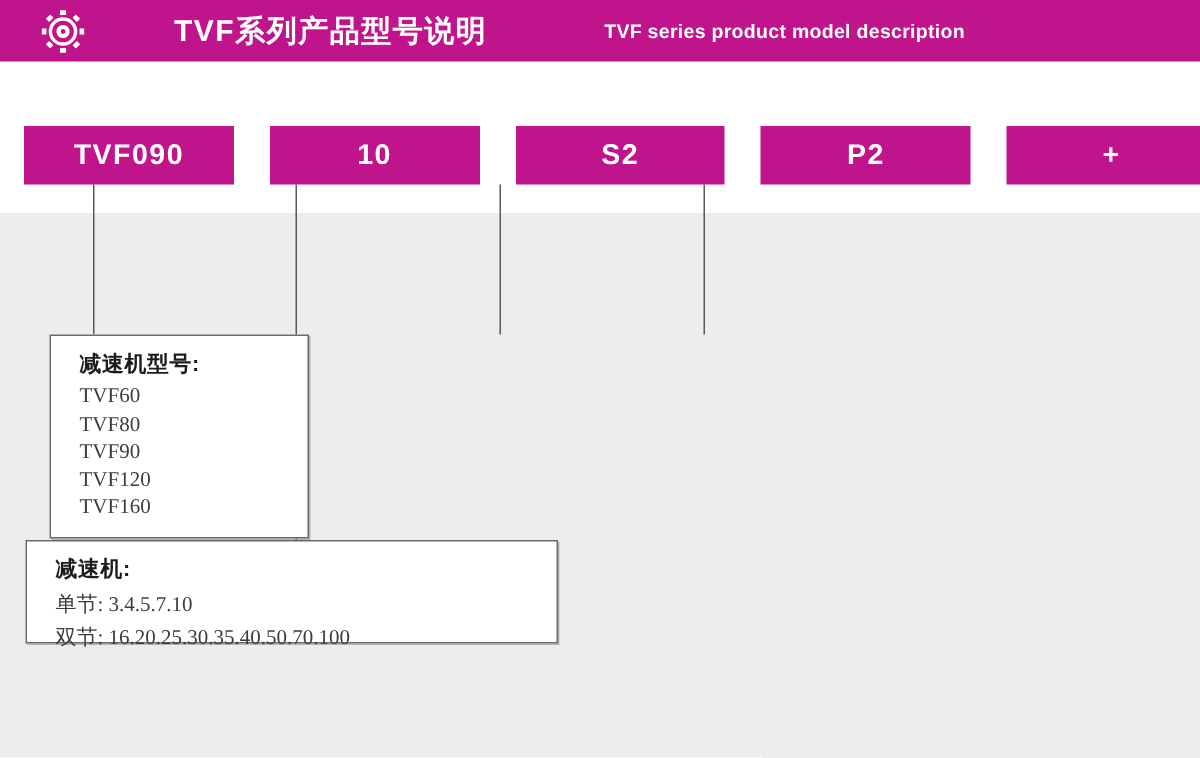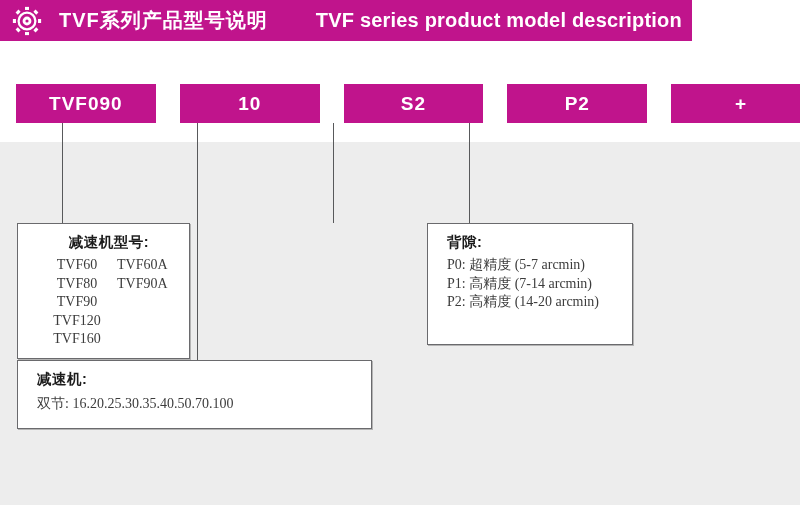--- a/index.html
+++ b/index.html
@@ -12,27 +12,27 @@
   }
 
   
   .gray-area {
     position:absolute; left:0; top:142px; width:800px; height:363px;
     background:#ededed;
   }
 
   
   .topbar {
-    position:absolute; left:0; top:0; width:692px; height:41px;
+    position:absolute; left:0; top:0; width:800px; height:41px;
     background:#c0148c; display:flex; align-items:center;
-    padding-left:11px; color:#fff;
+    padding-left:26px; color:#fff;gap:42px;
   }
   .gear { width:32px; height:32px; display:flex; align-items:center; justify-content:center; margin-right:16px; }
   .title-zh { font-size:20px; font-weight:bold; letter-spacing:1px; }
-  .title-en { font-size:20px; font-weight:bold; margin-left:48px; letter-spacing:0.2px; }
+  .title-en { font-size:13px; font-weight:bold; margin-left:36px; letter-spacing:0.2px; }
 
   
   .segments {
     position:absolute; left:16px; top:84px; width:795px; height:39px;
     display:flex; gap:24px;
   }
   .segment {
     flex:1; background:#c0148c; color:#fff;
     display:flex; align-items:center; justify-content:center;
     font-size:19px; font-weight:bold; letter-spacing:1px;
@@ -48,21 +48,21 @@
   
   .box {
     position:absolute; background:#ffffff;
     border:1.5px solid #6a6a6d;
     box-shadow:1px 1px 0 rgba(110,110,110,.45);
     padding:9px 8px 0 19px; color:#3c3c3c; font-size:14px;
   }
   .box-title { font-size:14.5px; font-weight:bold; color:#1c1c1c; margin-bottom:4px; letter-spacing:0.5px; }
   .box .item { line-height:18.6px; white-space:nowrap;font-family:Liberation Serif, serif; }
 
-  .box-reducer-model { left:17px;  top:223px; width:173px; height:136px;text-align:center; }
+  .box-reducer-model { left:33px;  top:223px; width:173px; height:136px; }
   .box-output-shaft  { left:246px; top:223px; width:172px; height:122px; }
   .box-backlash      { left:427px; top:223px; width:206px; height:122px; }
   .box-ratio         { left:17px;  top:360px; width:355px; height:69px; }
   .box-ratio .item   { line-height:21.5px; }
 
   .cols { display:flex; }
   .cols .col1 { width:80px; }
 </style>
 </head>
 <body>
@@ -110,33 +110,24 @@
   <div class="box box-reducer-model">
     <div class="box-title">减速机型号:</div>
     <div class="cols">
       <div class="col1">
         <div class="item">TVF60</div>
         <div class="item">TVF80</div>
         <div class="item">TVF90</div>
         <div class="item">TVF120</div>
         <div class="item">TVF160</div>
       </div>
-      <div class="col2">
-        <div class="item">TVF60A</div>
-        <div class="item">TVF90A</div>
-      </div>
     </div>
   </div>
 
 
-  <div class="box box-backlash">
-    <div class="box-title">背隙:</div>
-    <div class="item">P0: 超精度 (5-7 arcmin)</div>
-    <div class="item">P1: 高精度 (7-14 arcmin)</div>
-    <div class="item">P2: 高精度 (14-20 arcmin)</div>
-  </div>
 
   <div class="box box-ratio">
     <div class="box-title">减速机:</div>
+    <div class="item">单节: 3.4.5.7.10</div>
     <div class="item">双节: 16.20.25.30.35.40.50.70.100</div>
   </div>
 
 </div>
 
 </body></html>

